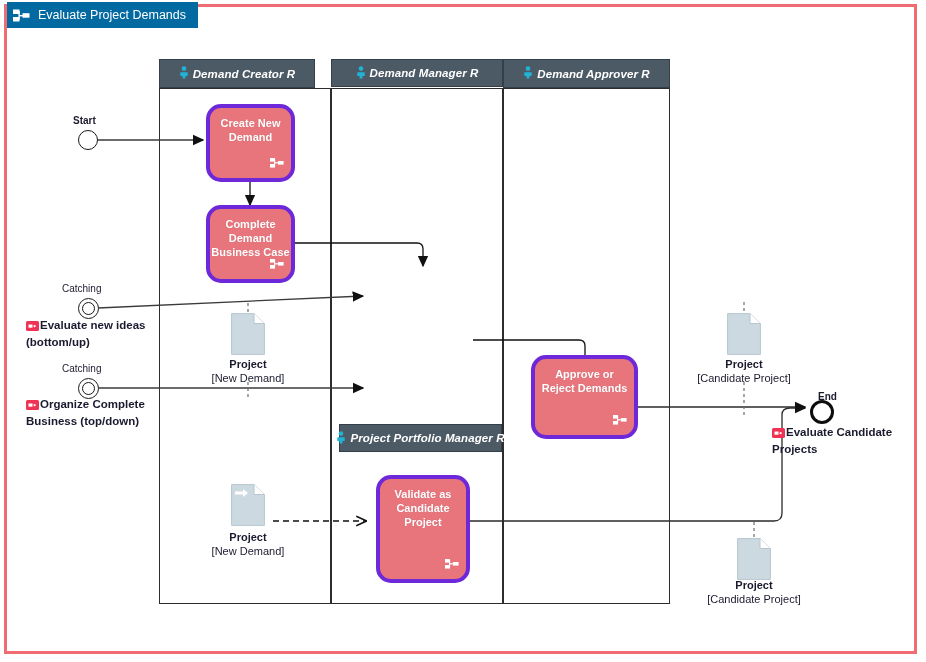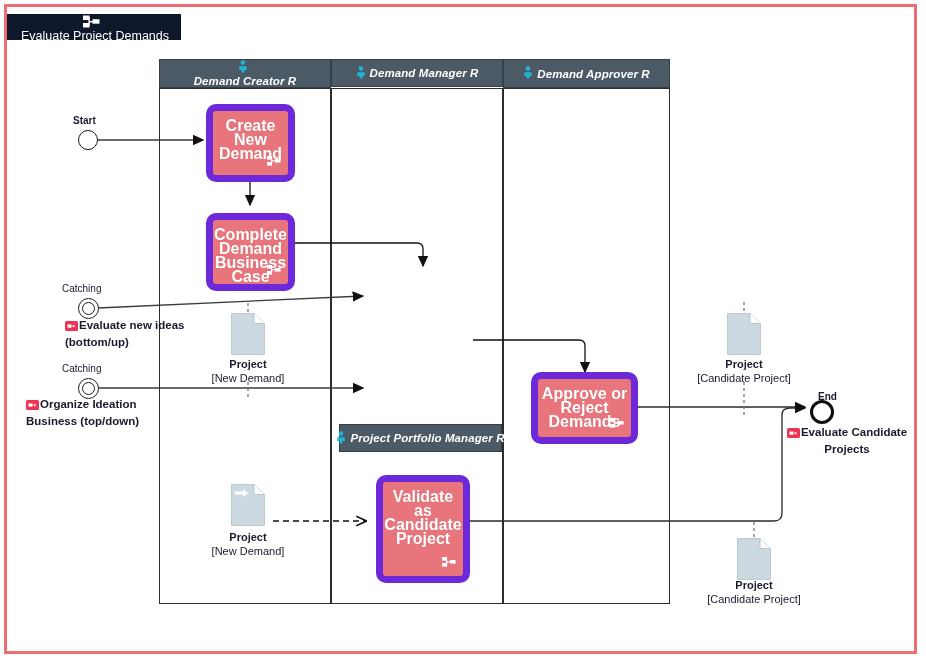--- a/index.html
+++ b/index.html
@@ -18,28 +18,27 @@
   #frame {
     position: absolute;
     left: 4px; top: 4px;
     width: 913px; height: 650px;
     border: 3px solid #ef6d72;
     box-sizing: border-box;
   }
   
   #title-tab {
     position: absolute;
-    left: 7px; top: 14px;
+    left: 7px; top: 2px;
     height: 26px;
-    background: #0f172a;
+    background: #0369a1;
     display: flex;
     align-items: center;
     padding: 0 12px 0 6px;
     box-sizing: border-box;
-    flex-direction: column;
   }
   #title-tab .tab-label {
     color: #ffffff;
     font-size: 12.5px;
     margin-left: 8px;
     white-space: nowrap;
   }
   .pool-glyph { display:block; }
 
   
@@ -73,25 +72,25 @@
     position: absolute;
     background: #ffffff;
     border: 1px solid #2d2d2d;
     box-sizing: border-box;
   }
 
   
   .task {
     position: absolute;
     background: #e8757c;
-    border: 7px solid #6d28d9;
-    border-radius: 10px;
+    border: 4px solid #6d28d9;
+    border-radius: 15px;
     box-sizing: border-box;
     color: #ffffff;
-    font-size: 16px;
+    font-size: 11px;
     font-weight: bold;
     text-align: center;
     line-height: 14px;
     padding-top: 8px;
     text-shadow: 0 0 1px rgba(0,0,0,.15);
   }
   .task .subproc-marker {
     position: absolute;
     right: 7px; bottom: 6px;
   }
@@ -165,21 +164,21 @@
         <rect x="5.4" y="3.2" width="1.4" height="8.5" fill="#ffffff"></rect>
       </svg>
     </span>
     <span class="tab-label">Evaluate Project Demands</span>
   </div>
 
   <div class="lane-body" style="left:159px; top:88px; width:172px; height:516px;"></div>
   <div class="lane-body" style="left:331px; top:88px; width:172px; height:516px;"></div>
   <div class="lane-body" style="left:503px; top:88px; width:167px; height:516px;"></div>
 
-  <div class="lane-header" style="left:159px; top:59px; width:172px; height:29px;flex-direction:column;">
+  <div class="lane-header" style="left:159px; top:59px; width:156px; height:29px;">
     <span class="person-icon">
       <svg width="10" height="13" viewBox="0 0 10 13">
         <circle cx="5" cy="2.6" r="2.3" fill="#21b3d6"></circle>
         <path d="M1.3 6.3 H8.7 V10 H6.4 V12.6 H3.6 V10 H1.3 Z" fill="#21b3d6"></path>
       </svg>
     </span>
     <span>Demand Creator R</span>
   </div>
 
   <div class="lane-header" style="left:331px; top:59px; width:172px; height:28px;">
@@ -254,37 +253,37 @@
       <svg width="14" height="12" viewBox="0 0 14 12">
         <rect x="0" y="1" width="5" height="3.6" fill="#ffffff"></rect>
         <rect x="0" y="7" width="5" height="3.6" fill="#ffffff"></rect>
         <rect x="8" y="4" width="5.6" height="3.6" fill="#ffffff"></rect>
         <rect x="4.3" y="5.2" width="4" height="1.2" fill="#ffffff"></rect>
         <rect x="4" y="2.6" width="1.2" height="6.4" fill="#ffffff"></rect>
       </svg>
     </span>
   </div>
 
-  <div class="task" style="left:206px; top:213px; width:89px; height:78px;">
+  <div class="task" style="left:206px; top:205px; width:89px; height:78px;">
     <div>Complete</div>
     <div>Demand</div>
     <div>Business Case</div>
     <span class="subproc-marker">
       <svg width="14" height="12" viewBox="0 0 14 12">
         <rect x="0" y="1" width="5" height="3.6" fill="#ffffff"></rect>
         <rect x="0" y="7" width="5" height="3.6" fill="#ffffff"></rect>
         <rect x="8" y="4" width="5.6" height="3.6" fill="#ffffff"></rect>
         <rect x="4.3" y="5.2" width="4" height="1.2" fill="#ffffff"></rect>
         <rect x="4" y="2.6" width="1.2" height="6.4" fill="#ffffff"></rect>
       </svg>
     </span>
   </div>
 
 
-  <div class="task" style="left:531px; top:372px; width:107px; height:72px;">
+  <div class="task" style="left:531px; top:355px; width:107px; height:84px;">
     <div>Approve or</div>
     <div>Reject Demands</div>
     <span class="subproc-marker">
       <svg width="14" height="12" viewBox="0 0 14 12">
         <rect x="0" y="1" width="5" height="3.6" fill="#ffffff"></rect>
         <rect x="0" y="7" width="5" height="3.6" fill="#ffffff"></rect>
         <rect x="8" y="4" width="5.6" height="3.6" fill="#ffffff"></rect>
         <rect x="4.3" y="5.2" width="4" height="1.2" fill="#ffffff"></rect>
         <rect x="4" y="2.6" width="1.2" height="6.4" fill="#ffffff"></rect>
       </svg>
@@ -306,21 +305,21 @@
     </span>
   </div>
 
   <div class="plain-label bold" style="left:73px; top:115px;">Start</div>
   <div class="event-circle ev-start" style="left:78px; top:130px; width:20px; height:20px;"></div>
 
   <div class="plain-label" style="left:62px; top:283px;">Catching</div>
   <div class="event-circle ev-catch-outer" style="left:78px; top:298px; width:21px; height:21px;">
     <div class="ev-catch-inner" style="left:2.5px; top:2.5px; width:13px; height:13px;"></div>
   </div>
-  <div class="anno-label" style="left:26px; top:318px;margin-left:39px;">
+  <div class="anno-label" style="left:26px; top:318px;">
     <span class="anno-badge">
       <svg width="13" height="10" viewBox="0 0 13 10">
         <rect x="0" y="0" width="13" height="10" rx="1.5" fill="#ee3355"></rect>
         <rect x="2.5" y="3.5" width="4" height="3.2" fill="#ffffff"></rect>
         <circle cx="8.6" cy="5.2" r="1.1" fill="#ffffff"></circle>
       </svg>
     </span><span>Evaluate new ideas</span>
     <div>(bottom/up)</div>
   </div>
 
@@ -328,27 +327,27 @@
   <div class="event-circle ev-catch-outer" style="left:78px; top:378px; width:21px; height:21px;">
     <div class="ev-catch-inner" style="left:2.5px; top:2.5px; width:13px; height:13px;"></div>
   </div>
   <div class="anno-label" style="left:26px; top:397px;">
     <span class="anno-badge">
       <svg width="13" height="10" viewBox="0 0 13 10">
         <rect x="0" y="0" width="13" height="10" rx="1.5" fill="#ee3355"></rect>
         <rect x="2.5" y="3.5" width="4" height="3.2" fill="#ffffff"></rect>
         <circle cx="8.6" cy="5.2" r="1.1" fill="#ffffff"></circle>
       </svg>
-    </span><span>Organize Ideation</span>
+    </span><span>Organize Complete</span>
     <div>Business (top/down)</div>
   </div>
 
   <div class="plain-label bold" style="left:818px; top:391px;text-align:right;">End</div>
   <div class="event-circle ev-end" style="left:810px; top:400px; width:24px; height:24px;"></div>
-  <div class="anno-label" style="left:772px; top:425px; text-align:center; width:150px;">
+  <div class="anno-label" style="left:772px; top:425px; text-align:left; width:150px;">
     <span class="anno-badge">
       <svg width="13" height="10" viewBox="0 0 13 10">
         <rect x="0" y="0" width="13" height="10" rx="1.5" fill="#ee3355"></rect>
         <rect x="2.5" y="3.5" width="4" height="3.2" fill="#ffffff"></rect>
         <circle cx="8.6" cy="5.2" r="1.1" fill="#ffffff"></circle>
       </svg>
     </span><span>Evaluate Candidate</span>
     <div>Projects</div>
   </div>
 

